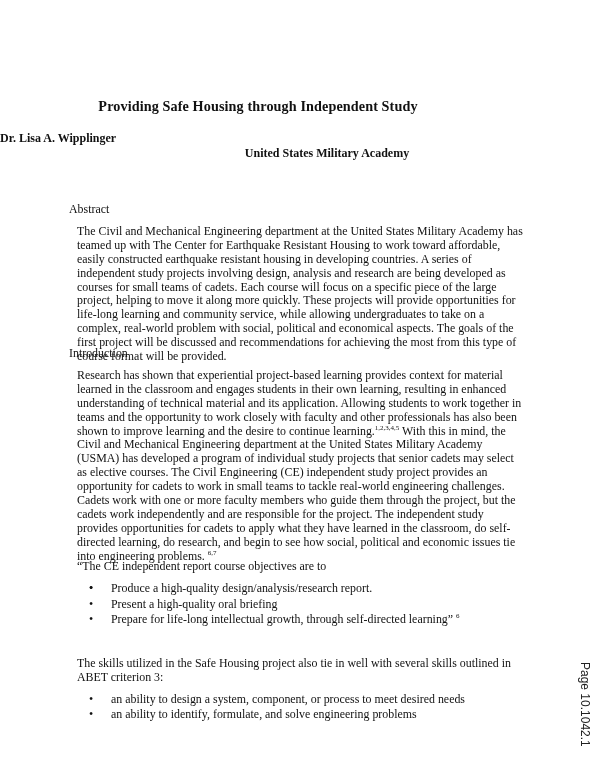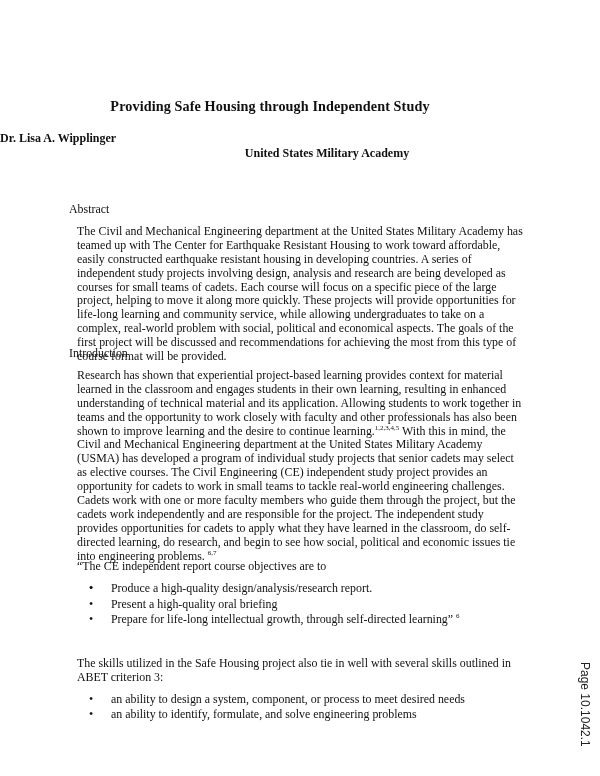--- a/index.html
+++ b/index.html
@@ -1,20 +1,20 @@
 <!DOCTYPE html>
 <html><head>
 <meta charset="utf-8">
 <style>
   html, body { margin: 0; padding: 0; background: #ffffff; }
   body { width: 600px; height: 776px; position: relative; overflow: hidden;
          font-family: "Liberation Serif", "DejaVu Serif", serif; color: #111; }
   .page { position: absolute; left: 0; top: 0; width: 600px; height: 776px; }
   .title { position: absolute; top: 98px; left: 0; width: 516px; text-align: center;
-           font-weight: bold; font-size: 14.2px; letter-spacing: 0.1px; padding-left: 12px; }
+           font-weight: bold; font-size: 14.2px; letter-spacing: 0.1px; }
   .author { position: absolute; top: 131px; left: 0; width: 600px; text-align: left;
             font-weight: bold; font-size: 12px; }
   .affil { position: absolute; top: 146px; left: 0; width: 600px; text-align: center;
            font-weight: bold; font-size: 12px; margin-left: 27px; }
   .body-text { position: absolute; left: 69px; width: 462px; font-size: 11.9px; line-height: 13.9px; }
   .sec-head { display: block; }
   p { margin: 8px; }
   sup { font-size: 7px; vertical-align: 5px; line-height: 0; }
   ul { margin: 0; padding: 0; list-style: none; }
   li { position: relative; padding-left: 42px; }

